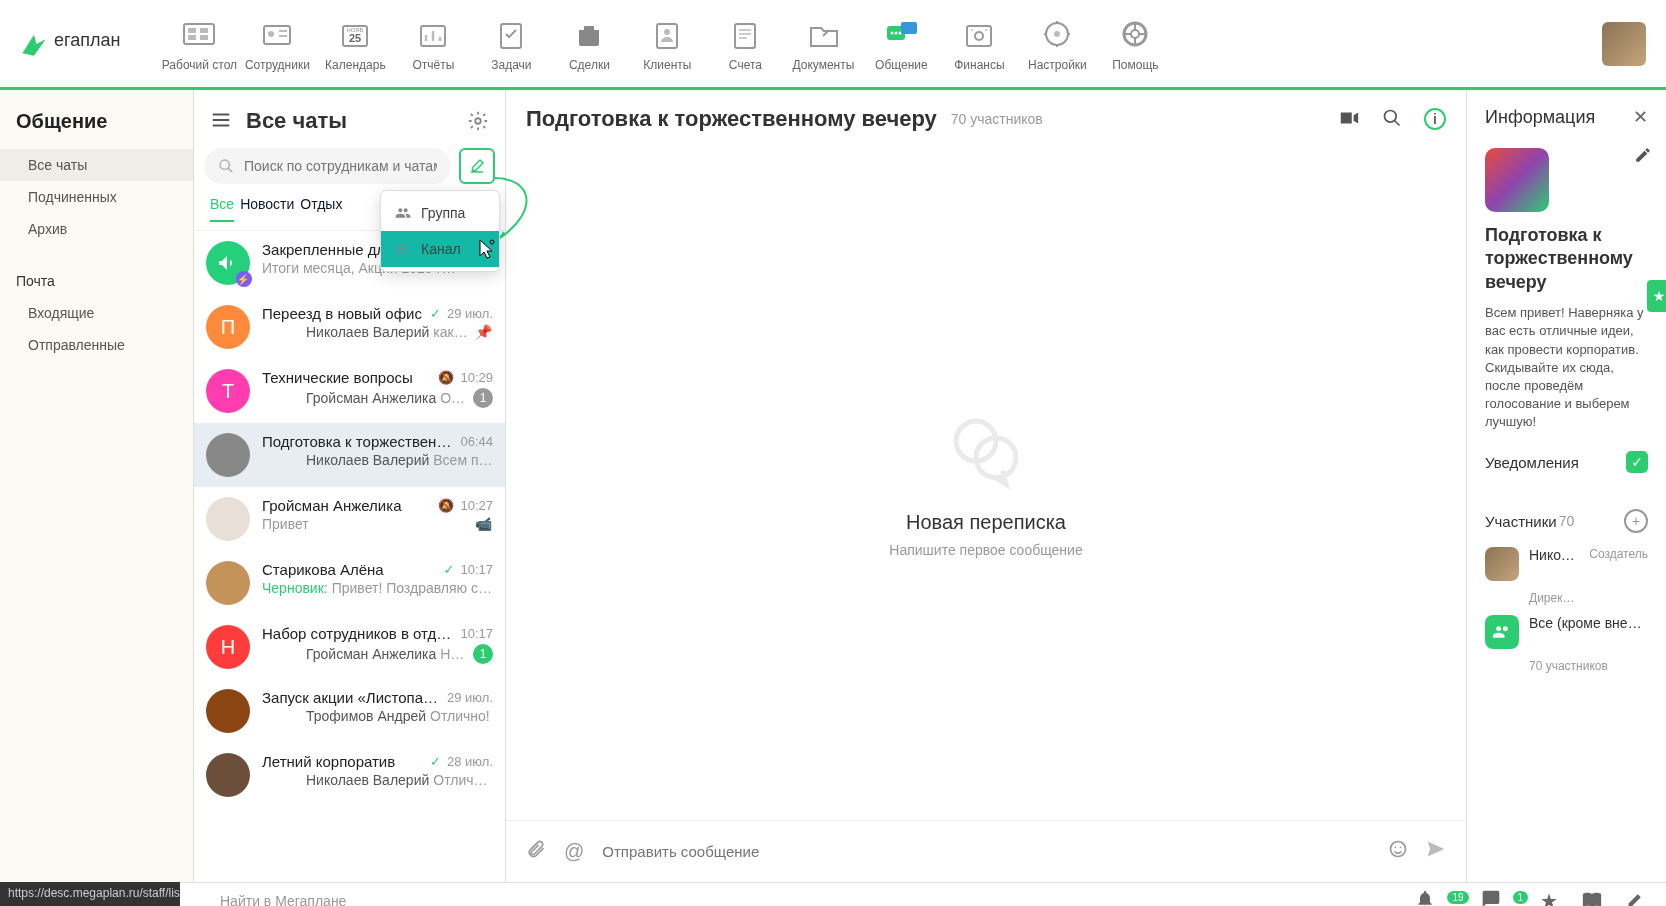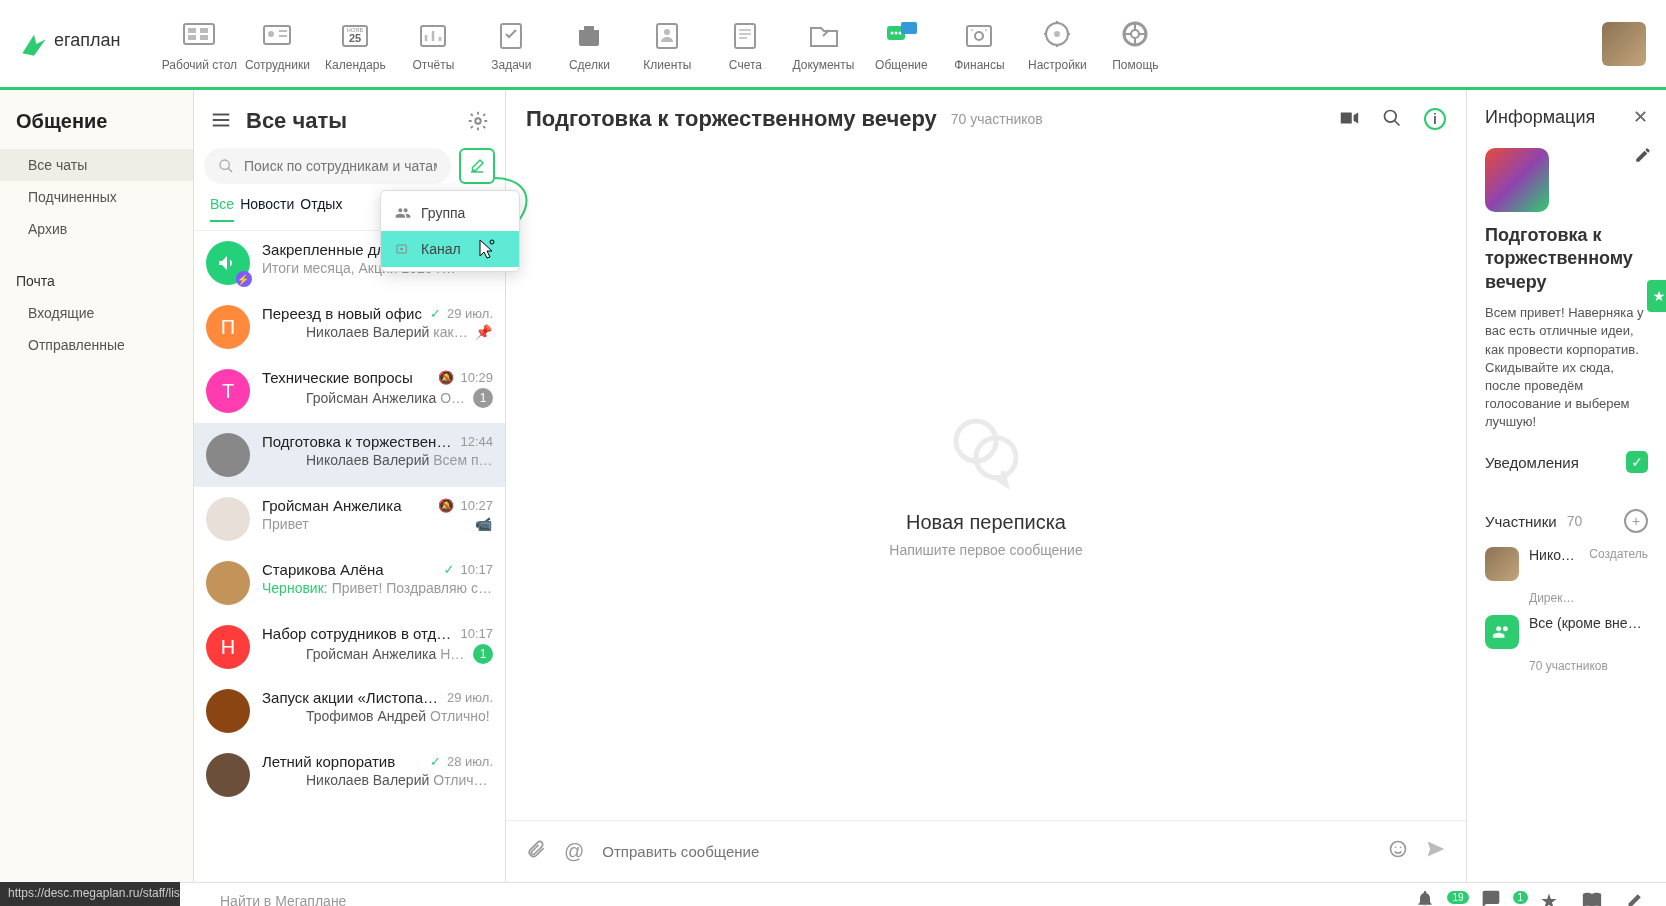--- a/index.html
+++ b/index.html
@@ -66,39 +66,39 @@
 .info-header { display: flex; align-items: center; justify-content: space-between; margin-bottom: 20px; }
 .info-title { font-size: 18px; font-weight: 500; }
 .info-close { cursor: pointer; color: #666; font-size: 18px; }
 .info-ava { width: 64px; height: 64px; border-radius: 10px; background: linear-gradient(135deg,#e74c3c,#8e44ad,#2ecc71); margin-bottom: 12px; }
 .info-chat-title { font-size: 18px; font-weight: 600; margin-bottom: 10px; line-height: 1.3; }
 .info-desc { font-size: 13px; color: #555; line-height: 1.4; margin-bottom: 20px; }
 .edit-ic { position: absolute; right: 14px; top: 56px; cursor: pointer; color: #555; }
 .notif-row { display: flex; align-items: center; justify-content: space-between; margin-bottom: 36px; }
 .notif-label { font-size: 15px; font-weight: 500; }
 .toggle-on { width: 22px; height: 22px; background: #2ecc71; border-radius: 5px; display: flex; align-items: center; justify-content: center; color: #fff; font-size: 14px; }
-.participants-row { display: flex; align-items: center; gap: 10px; margin-bottom: 14px; }
+.participants-row { display: flex; align-items: center; gap: 2px; margin-bottom: 14px; }
 .part-title { font-size: 15px; font-weight: 500; }
 .part-count { color: #999; font-size: 14px; }
 .add-part { margin-left: auto; width: 24px; height: 24px; border: 2px solid #999; border-radius: 50%; display: flex; align-items: center; justify-content: center; color: #999; cursor: pointer; }
 .member { display: flex; gap: 10px; margin-bottom: 10px; }
 .member-ava { width: 34px; height: 34px; border-radius: 8px; flex-shrink: 0; }
 .member-info { flex: 1; min-width: 0; }
 .member-name { font-size: 14px; white-space: nowrap; overflow: hidden; text-overflow: ellipsis; }
 .member-sub { font-size: 12px; color: #999; white-space: nowrap; overflow: hidden; text-overflow: ellipsis; margin-top: 28px; }
 .member-role { font-size: 12px; color: #999; }
 .star-tab { position: absolute; right: -5px; top: 280px; width: 24px; height: 32px; background: #2ecc71; border-radius: 4px 0 0 4px; display: flex; align-items: center; justify-content: center; color: #fff; }
 .main-search { height: 36px; border-top: 1px solid #e0e0e0; display: flex; align-items: center; padding: 0 20px 0 220px; font-size: 14px; color: #999; justify-content: space-between; }
 .ms-icons { display: flex; gap: 24px; align-items: center; }
 .ms-icons span { cursor: pointer; position: relative; }
 .ms-badge { position: absolute; top: -8px; right: -12px; background: #2ecc71; color: #fff; border-radius: 10px; font-size: 10px; padding: 1px 5px; }
 .status-bar { position: absolute; bottom: 0; left: 0; height: 24px; background: #333; color: #ccc; font-size: 12px; padding: 4px 8px; width: 180px; overflow: hidden; }
-.dropdown { position: absolute; top: 190px; left: 380px; background: #fff; border: 1px solid #ddd; border-radius: 6px; box-shadow: 0 4px 16px rgba(0,0,0,0.15); z-index: 100; width: 140px; padding: 4px 0; }
+.dropdown { position: absolute; top: 190px; left: 380px; background: #fff; border: 1px solid #ddd; border-radius: 6px; box-shadow: 0 4px 16px rgba(0,0,0,0.15); z-index: 100; width: 120px; padding: 4px 0; }
 .dd-item { display: flex; align-items: center; gap: 10px; padding: 10px 14px; cursor: pointer; font-size: 14px; color: #444; }
-.dd-item.hov { background: #5eead4; }
+.dd-item.hov { background: #14b8a6; }
 .arrow-path { position: absolute; top: 160px; left: 492px; z-index: 99; pointer-events: none; }
 .cursor-img { position: absolute; left: 478px; top: 238px; z-index: 200; pointer-events: none; }
 .bolt-badge { position: absolute; bottom: -2px; right: -2px; width: 16px; height: 16px; background: #7b5cff; border-radius: 50%; display: flex; align-items: center; justify-content: center; color: #fff; font-size: 10px; }
 </style>
 </head>
 <body>
 
 <div class="top-nav">
   <div class="logo">
     <svg viewBox="0 0 24 24">
@@ -332,21 +332,21 @@
               <span class="preview">Ок, спасибо</span>
               <span class="badge ">1</span>
             </div>
     </div>
         </div>
         <div class="chat-row selected">
     <div class="chat-ava" style="background:#888"></div>
     <div class="chat-body">
       <div class="chat-line1">
               <span class="chat-name">Подготовка к торжественном…</span>
-              <span class="chat-time">12:44</span>
+              <span class="chat-time">06:44</span>
             </div>
       <div class="chat-line2">
               <span class="sender">Николаев Валерий</span> 
               <span class="preview">Всем привет! Нав…</span>
             </div>
     </div>
         </div>
         <div class="chat-row">
     <div class="chat-ava" style="background:#e8e0d8"></div>
     <div class="chat-body">

